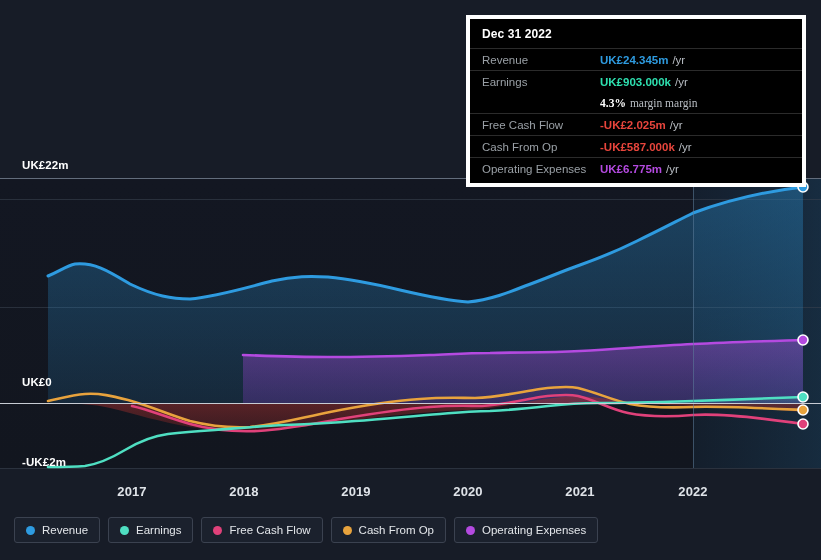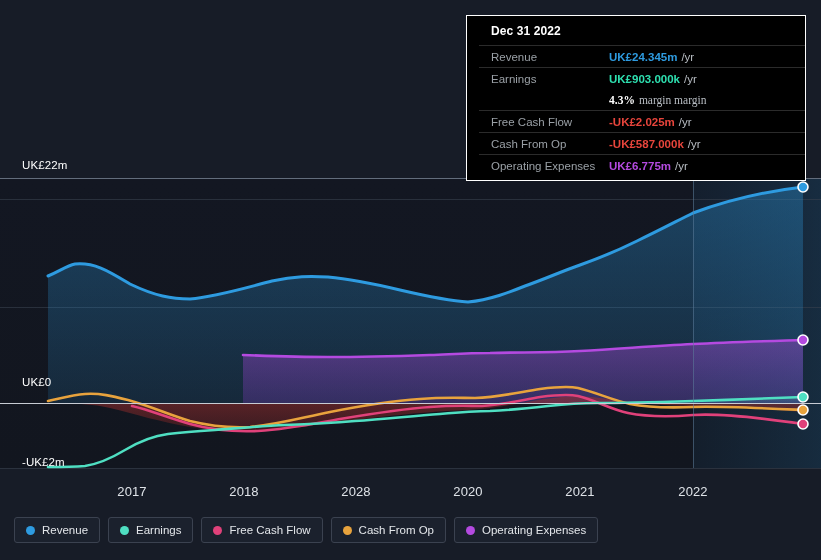--- a/index.html
+++ b/index.html
@@ -30,39 +30,40 @@
     display: block;
   }
 
   
   .axis-label {
     position: absolute;
     font-size: 11.5px;
     color: #ffffff;
     white-space: nowrap;
     letter-spacing: 0.1px;
+    font-weight: bold;
   }
   .y-label { left: 22px; }
   .x-label {
     font-size: 13px;
     color: #dfe3e8;
     transform: translateX(-50%);
     top: 484px;
   }
 
   
   #tooltip {
     position: absolute;
     left: 466px;
     top: 15px;
     width: 340px;
     background: #000000;
-    border: 1px solid #ffffff;
+    border: 4px solid #ffffff;
     box-sizing: border-box;
-    padding: 8px 0 4px 12px;
+    padding: 8px 0 4px 0;
     font-size: 11.5px;
   }
   #tooltip .tt-title {
     font-weight: bold;
     font-size: 12px;
     color: #ffffff;
     padding: 0 12px 7px 12px;
     letter-spacing: 0.1px;
   }
   .tt-row {
@@ -193,21 +194,21 @@
       <circle cx="803" cy="424" r="5" fill="#e0417a" stroke="#ffffff" stroke-width="1.6"></circle>
     </g>
   </svg>
 
   <div class="axis-label y-label" style="top:159px">UK£22m</div>
   <div class="axis-label y-label" style="top:376px">UK£0</div>
   <div class="axis-label y-label" style="top:456px">-UK£2m</div>
 
   <div class="axis-label x-label" style="left:132px">2017</div>
   <div class="axis-label x-label" style="left:244px">2018</div>
-  <div class="axis-label x-label" style="left:356px">2028</div>
+  <div class="axis-label x-label" style="left:356px">2019</div>
   <div class="axis-label x-label" style="left:468px">2020</div>
   <div class="axis-label x-label" style="left:580px">2021</div>
   <div class="axis-label x-label" style="left:693px">2022</div>
 </div>
 
 <div id="tooltip">
   <div class="tt-title">Dec 31 2022</div>
 
   <div class="tt-row">
     <span class="tt-key">Revenue</span>

